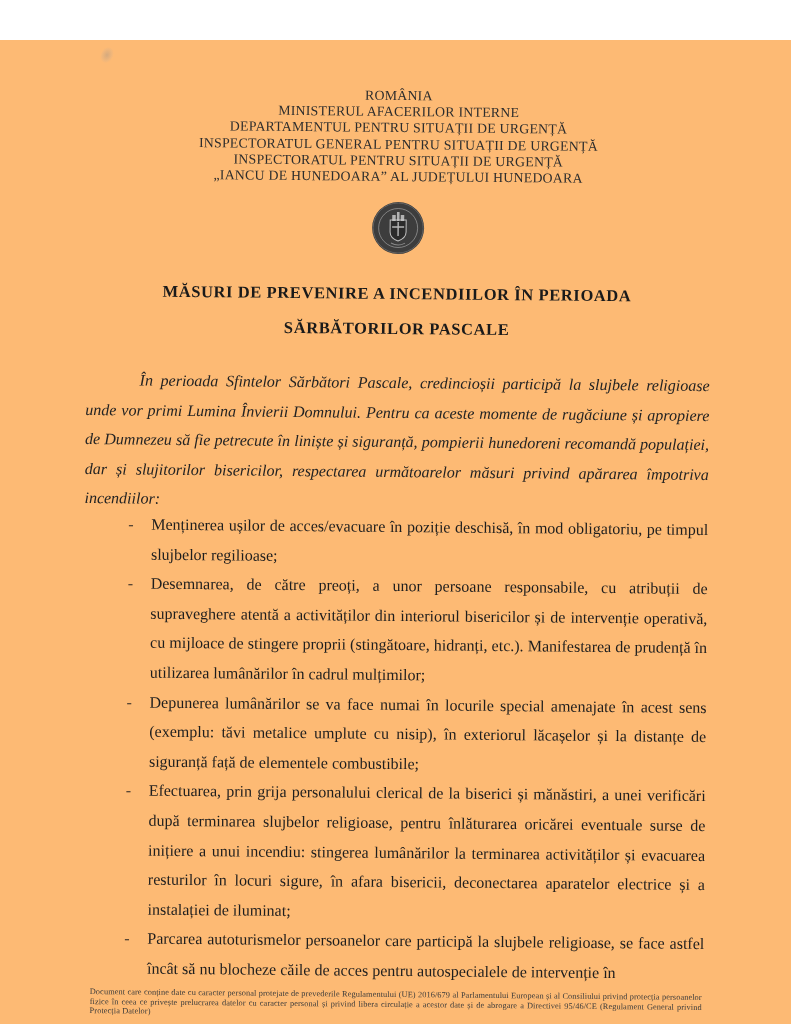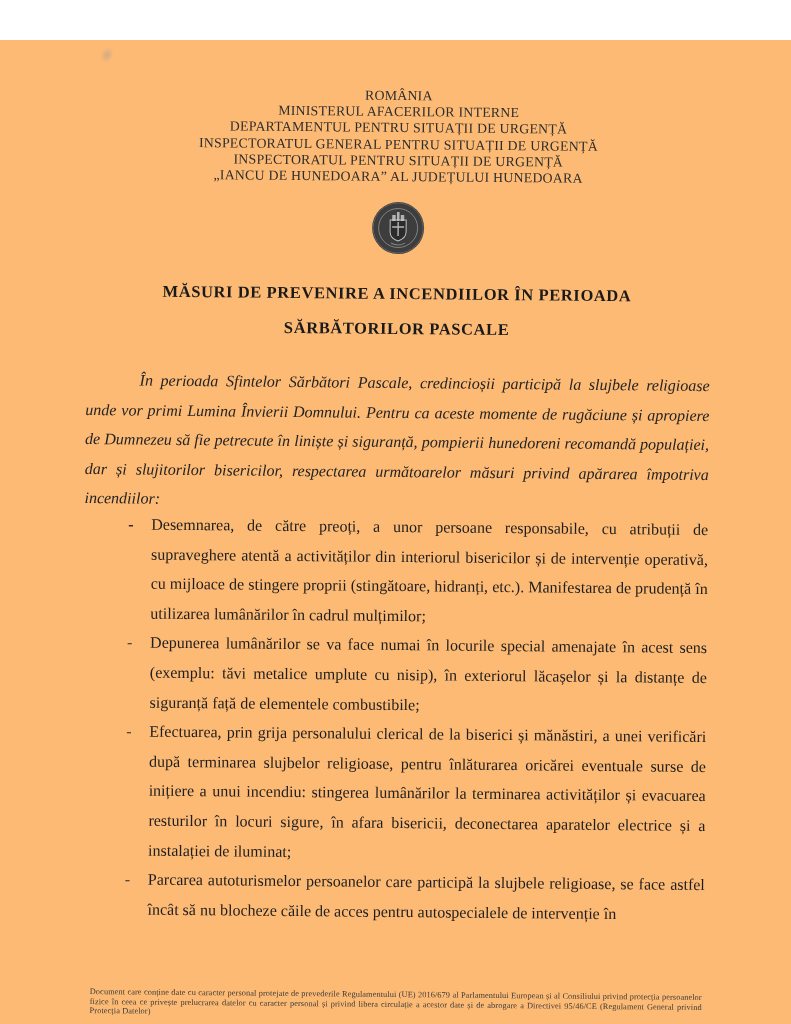--- a/index.html
+++ b/index.html
@@ -171,20 +171,21 @@
     <h1 class="doc-title">
       <span>MĂSURI DE PREVENIRE A INCENDIILOR ÎN PERIOADA</span><br>
       <span>SĂRBĂTORILOR PASCALE</span>
     </h1>
 
     <p class="intro">În perioada Sfintelor Sărbători Pascale, credincioșii participă la slujbele religioase unde vor primi Lumina Învierii Domnului. Pentru ca aceste momente de rugăciune și apropiere de Dumnezeu să fie petrecute în liniște și siguranță, pompierii hunedoreni recomandă populației, dar și slujitorilor bisericilor, respectarea următoarelor măsuri privind apărarea împotriva incendiilor:</p>
 
     <ul class="bullets">
       <li>
         <span class="dash">-</span>
+        <span>Menținerea ușilor de acces/evacuare în poziție deschisă, în mod obligatoriu, pe timpul slujbelor regilioase;</span>
       </li>
       <li>
         <span class="dash">-</span>
         <span>Desemnarea, de către preoți, a unor persoane responsabile, cu atribuții de supraveghere atentă a activităților din interiorul bisericilor și de intervenție operativă, cu mijloace de stingere proprii (stingătoare, hidranți, etc.). Manifestarea de prudență în utilizarea lumânărilor în cadrul mulțimilor;</span>
       </li>
       <li>
         <span class="dash">-</span>
         <span>Depunerea lumânărilor se va face numai în locurile special amenajate în acest sens (exemplu: tăvi metalice umplute cu nisip), în exteriorul lăcașelor și la distanțe de siguranță față de elementele combustibile;</span>
       </li>
       <li>

